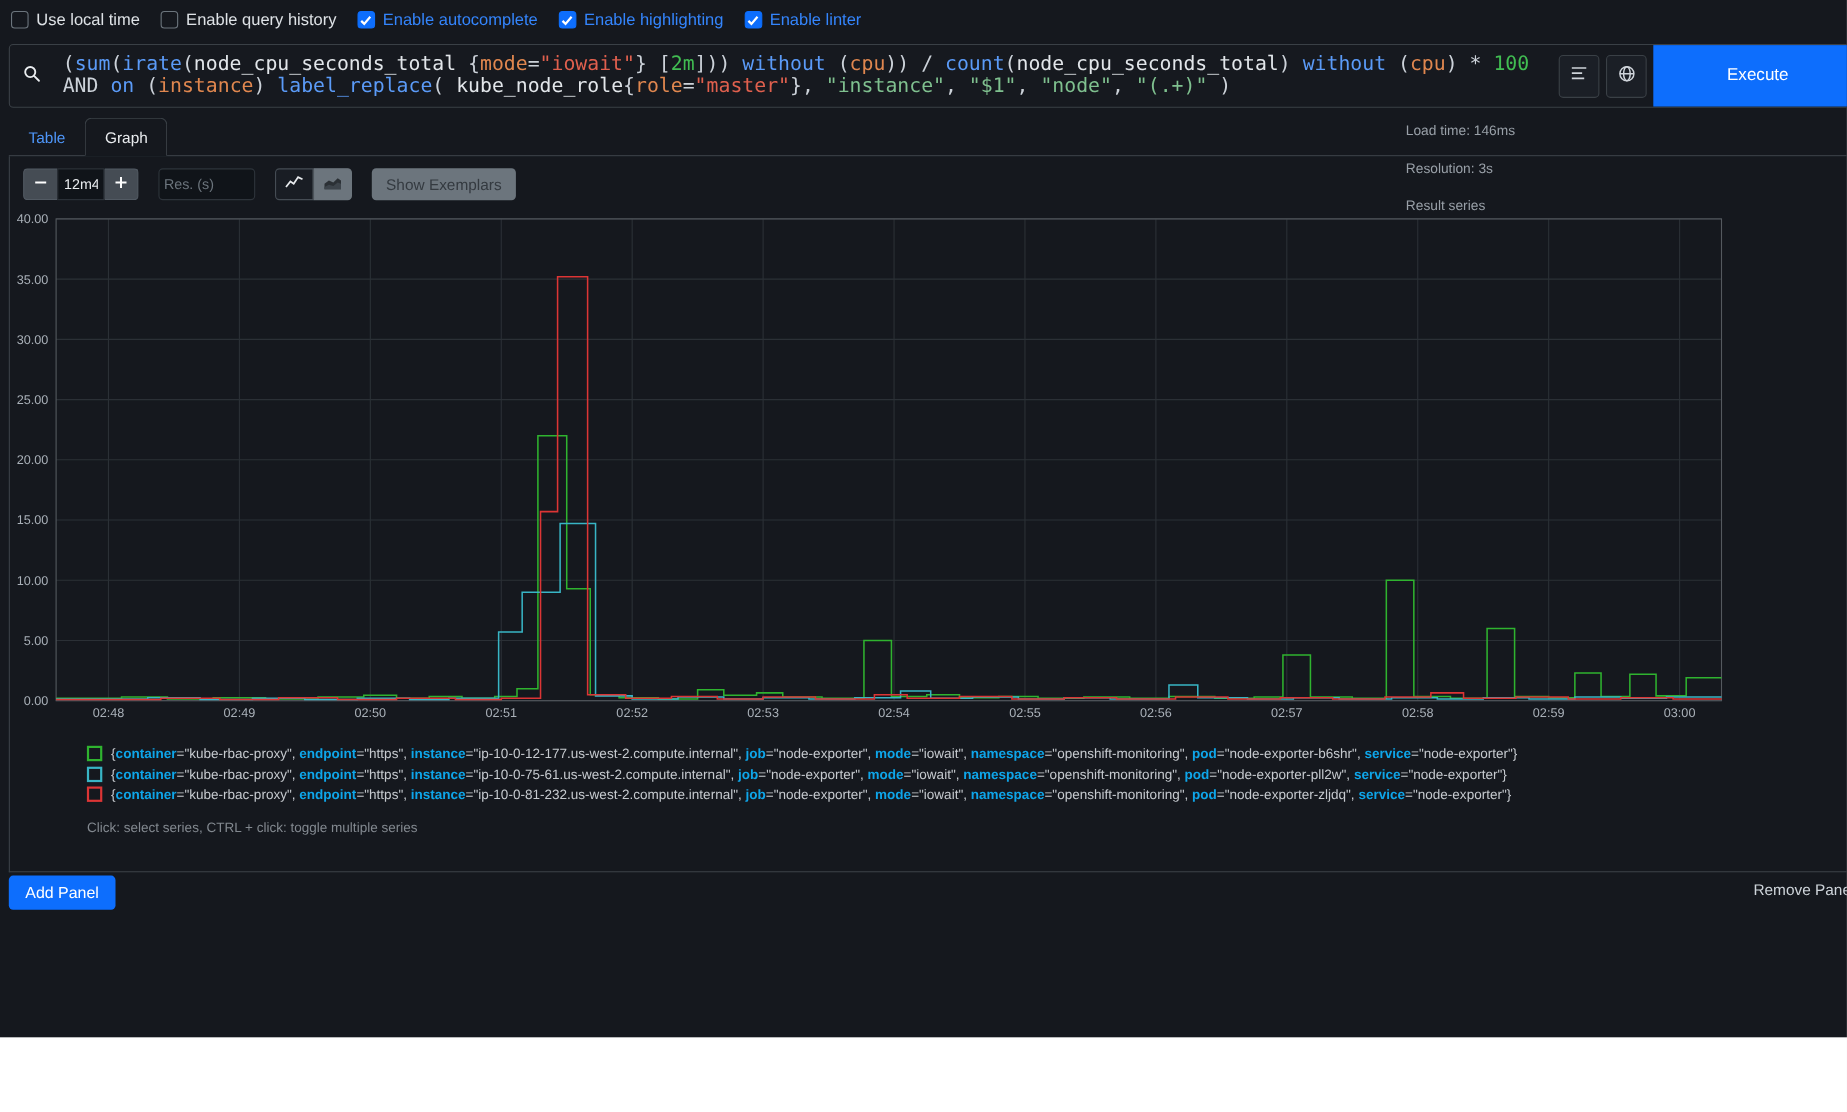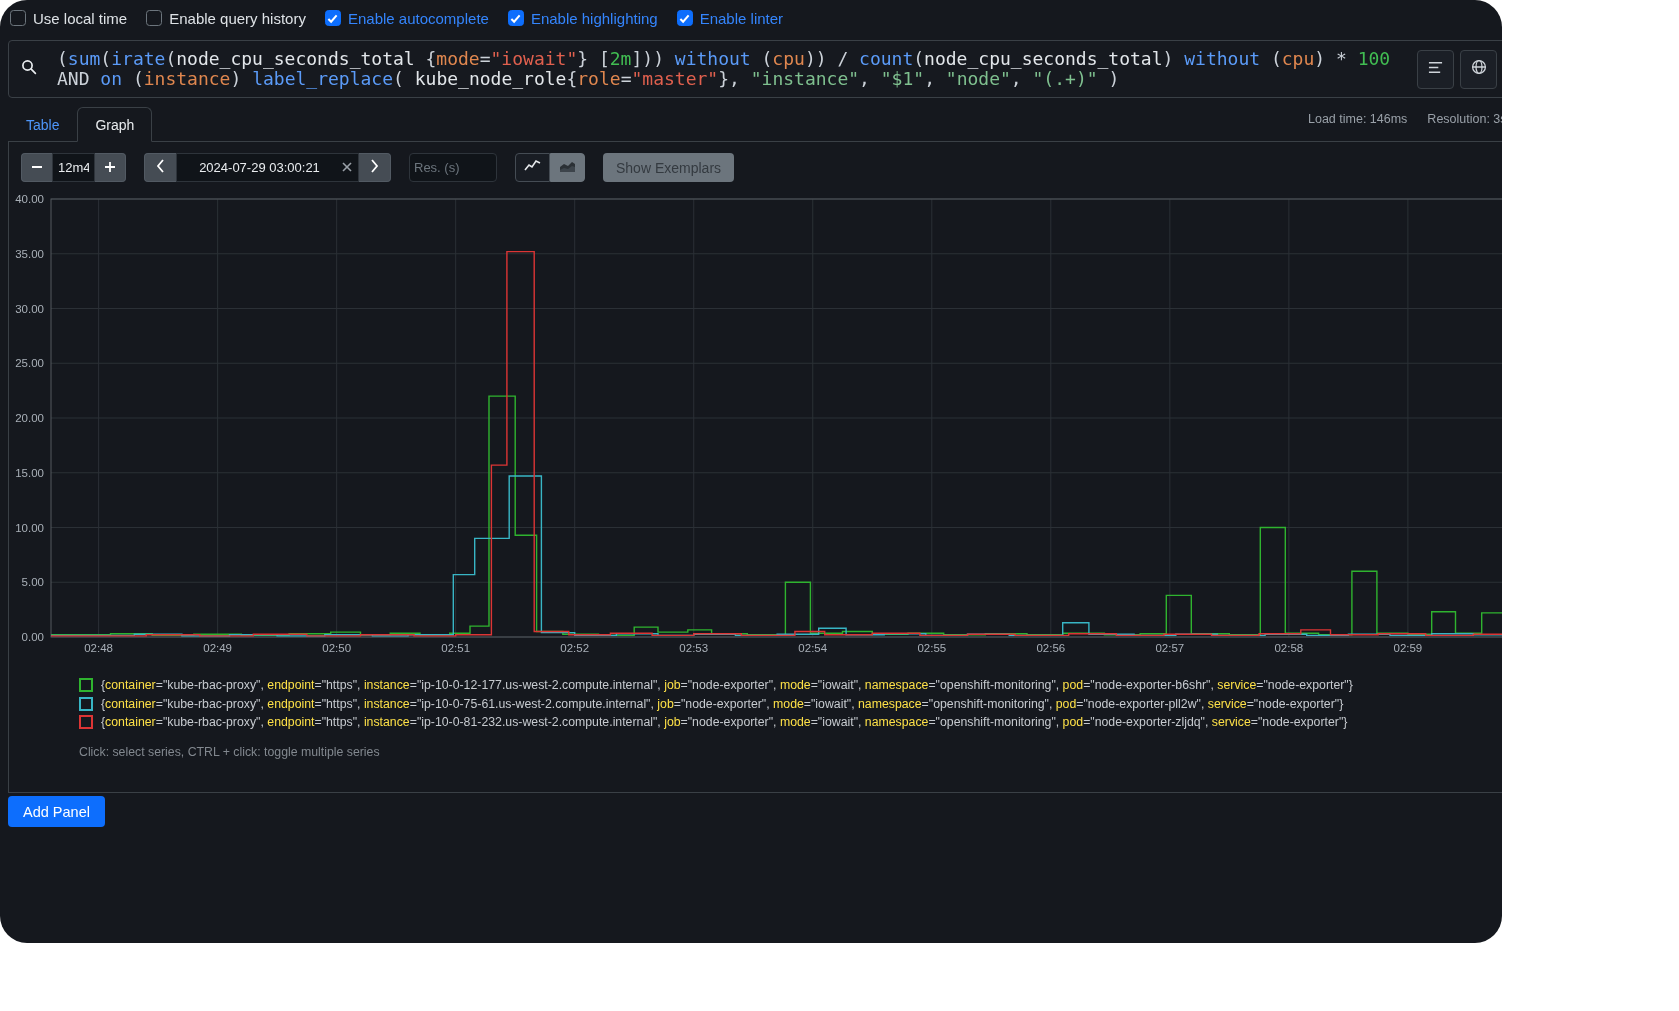--- a/index.html
+++ b/index.html
@@ -1,17 +1,17 @@
 <!DOCTYPE html>
 <html><head>
 <meta charset="utf-8">
 <style>
   html,body{margin:0;padding:0;background:#ffffff;}
   body{width:1679px;height:1011px;overflow:hidden;font-family:"Liberation Sans",sans-serif;}
-  .app{position:relative;width:1502px;height:943px;background:#15181e;overflow:hidden;border-radius:27px;}
+  .app{position:relative;width:1679px;height:943px;background:#15181e;overflow:hidden;}
 
   
   .options-row{position:absolute;top:6px;left:10px;display:flex;gap:19px;align-items:center;height:24px;}
   .opt{display:flex;align-items:center;gap:7px;font-size:15px;color:#dee2e6;cursor:pointer;white-space:nowrap;}
   .opt.checked .txt{color:#3485fd;}
   .cb{width:16px;height:16px;border-radius:3.5px;border:1px solid #6c757d;background:transparent;
       display:flex;align-items:center;justify-content:center;box-sizing:border-box;flex:0 0 auto;}
   .opt.checked .cb{background:#0d6efd;border-color:#0d6efd;}
 
   
@@ -27,21 +27,21 @@
       display:flex;align-items:center;justify-content:center;cursor:pointer;}
   .execute-btn{flex:0 0 auto;width:190px;align-self:stretch;background:#0d6efd;color:#fff;font-size:15.5px;
       display:flex;align-items:center;justify-content:center;border:none;cursor:pointer;font-family:inherit;}
 
   
   .tabline{position:absolute;left:8px;top:141px;width:1692px;height:1px;background:#3a4046;z-index:1;}
   .tabbar{position:absolute;left:8px;top:107px;height:35px;display:flex;z-index:2;}
   .tab{font-size:14px;padding:0 17px;cursor:pointer;color:#4e96fa;display:flex;align-items:center;
       height:35px;box-sizing:border-box;border:1px solid transparent;}
   .tab.active{color:#e9ecef;background:#15181e;border-color:#3a4046;border-bottom-color:#15181e;border-radius:6px 6px 0 0;}
-  .stats{position:absolute;top:112px;left:1308px;display:flex;gap:20px;font-size:12.5px;color:#99a0a8;white-space:nowrap;}
+  .stats{position:absolute;top:112px;left:1278px;display:flex;gap:20px;font-size:12.5px;color:#99a0a8;white-space:nowrap;flex-direction:column;}
 
   
   .panel{position:absolute;left:8px;top:142px;width:1692px;height:651px;box-sizing:border-box;
       border-left:1px solid #3a4046;border-right:1px solid #3a4046;border-bottom:1px solid #3a4046;}
 
   
   .toolbar{position:absolute;top:11px;left:12px;display:flex;gap:18px;align-items:flex-start;}
   .grp{display:flex;align-items:stretch;}
   .tbtn{height:29px;background:#454c54;border:1px solid #525a63;display:flex;align-items:center;
       justify-content:center;cursor:pointer;box-sizing:border-box;}
@@ -63,21 +63,21 @@
   .exemplars{height:29px;padding:0 13px;background:#6c757d;color:#343a40;font-size:14px;border-radius:4px;
       display:flex;align-items:center;cursor:default;white-space:nowrap;}
 
   
   #chart-svg{position:absolute;left:0;top:44px;display:block;}
 
   
   .legend{position:absolute;left:70px;top:536px;font-size:12.3px;color:#c6cacf;}
   .lrow{display:flex;align-items:center;margin-bottom:4.5px;cursor:pointer;white-space:nowrap;}
   .sw{width:10px;height:10px;border:2px solid #888;margin-right:8px;flex:0 0 auto;box-sizing:content-box;}
-  .lrow b{color:#fde047;font-weight:normal;}
+  .lrow b{color:#0ea5e9;font-weight:bold;}
   .hint{position:absolute;left:70px;top:603px;font-size:12.3px;color:#82888f;}
 
   .remove-panel{position:absolute;top:801px;left:1594px;font-size:14px;color:#ced4da;cursor:pointer;white-space:nowrap;}
   .add-panel{position:absolute;top:796px;left:8px;height:31px;padding:0 15px;background:#0d6efd;color:#fff;
       font-size:14.5px;border:none;border-radius:4px;cursor:pointer;display:flex;align-items:center;font-family:inherit;}
 </style>
 </head>
 <body>
 
 <div class="app">
@@ -176,41 +176,20 @@
         <div class="tbtn plus">
           <span><svg width="12" height="12" viewBox="0 0 12 12">
                 <g stroke="#fff" stroke-width="1.8">
                   <line x1="1" y1="6" x2="11" y2="6"></line>
                   <line x1="6" y1="1" x2="6" y2="11"></line>
                 </g>
               </svg></span>
         </div>
       </div>
 
-      <div class="grp">
-        <div class="tbtn prev">
-          <span><svg width="9" height="14" viewBox="0 0 9 14">
-                <polyline points="7,1 2,7 7,13" fill="none" stroke="#fff" stroke-width="1.8"></polyline>
-              </svg></span>
-        </div>
-        <span class="dt-wrap">
-          <input class="tinput dt" value="2024-07-29 03:00:21" style="">
-          <span class="clear-x"><svg width="10" height="10" viewBox="0 0 10 10">
-                <g stroke="#9aa1a8" stroke-width="1.6">
-                  <line x1="1" y1="1" x2="9" y2="9"></line>
-                  <line x1="9" y1="1" x2="1" y2="9"></line>
-                </g>
-              </svg></span>
-        </span>
-        <div class="tbtn next">
-          <span><svg width="9" height="14" viewBox="0 0 9 14">
-                <polyline points="2,1 7,7 2,13" fill="none" stroke="#fff" stroke-width="1.8"></polyline>
-              </svg></span>
-        </div>
-      </div>
 
       <input class="tinput res" placeholder="Res. (s)" style="">
 
       <div class="grp">
         <div class="cbtn line">
           <span><svg width="17" height="15" viewBox="0 0 17 15">
                 <polyline points="1,12 5,7 8,9 12,3 16,5" fill="none" stroke="#e6e9ec" stroke-width="1.6"></polyline>
               </svg></span>
         </div>
         <div class="cbtn stack">

